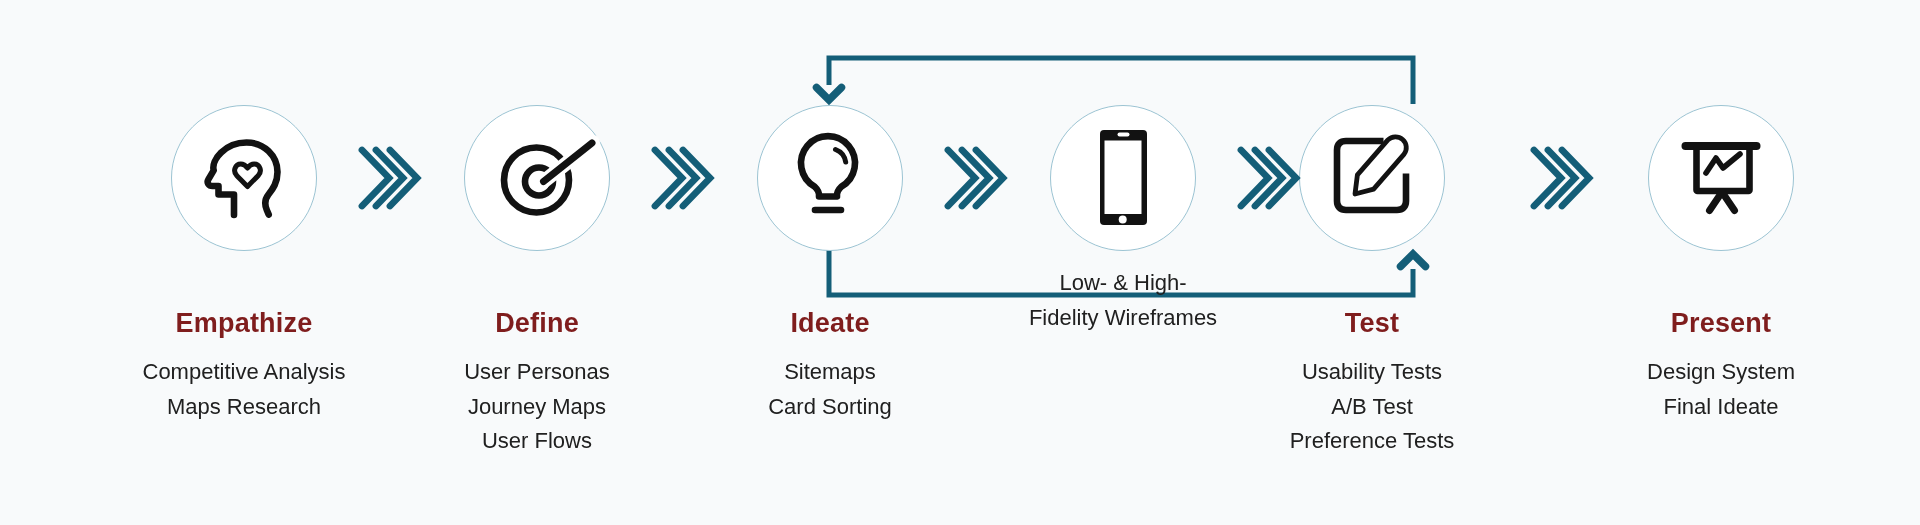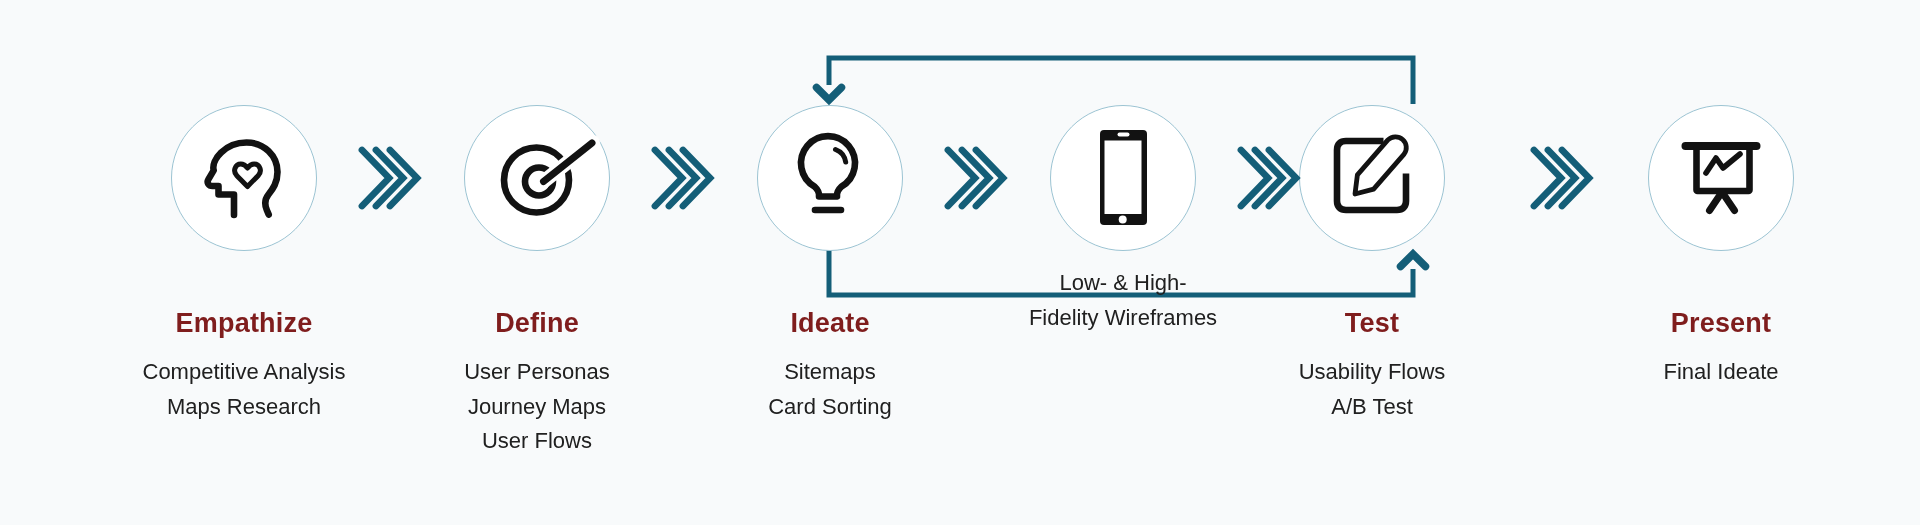--- a/index.html
+++ b/index.html
@@ -114,38 +114,40 @@
 
   <div class="stage" style="left:1232px">
     <div class="circle">
       <svg width="146" height="146" viewBox="0 0 146 146">
         <path d="M84.5 36 H47 c-5.8 0 -9 3.2 -9 9 v51 c0 5.8 3.2 9 9 9 h51 c5.8 0 9 -3.2 9 -9 V68.5" fill="none" stroke="#121212" stroke-width="6.6" stroke-linecap="butt" stroke-linejoin="round"></path>
         <path d="M88.9 34.9 L58.4 69.9 L56 89 L74.6 84.1 L105.1 49.1 A10.8 10.8 0 0 0 88.9 34.9 Z" fill="#ffffff" stroke="#121212" stroke-width="4.8" stroke-linejoin="round"></path>
       </svg>
     </div>
     <div class="stage-title">Test</div>
     <div class="stage-items">
-      <div class="stage-item">Usability Flows</div>
+      <div class="stage-item">Usability Tests</div>
       <div class="stage-item">A/B Test</div>
+      <div class="stage-item">Preference Tests</div>
     </div>
   </div>
 
   <div class="stage" style="left:1581px">
     <div class="circle">
       <svg width="146" height="146" viewBox="0 0 146 146">
         <g fill="none" stroke="#121212" stroke-linecap="round" stroke-linejoin="round">
           <path stroke-width="8" d="M37.5 41 H108.5"></path>
           <rect x="48.5" y="41.5" width="53" height="44.5" rx="1" stroke-width="6.6"></rect>
           <path stroke-width="5.6" d="M58 68 L68 53 L75 63 L92 49"></path>
           <path stroke-width="7" d="M74 87 L61.5 105.5 M74 87 L86.5 105.5"></path>
         </g>
       </svg>
     </div>
     <div class="stage-title">Present</div>
     <div class="stage-items">
+      <div class="stage-item">Design System</div>
       <div class="stage-item">Final Ideate</div>
     </div>
   </div>
 
   <svg class="connector" style="left:358px" width="64" height="64" viewBox="0 0 64 64">
     <g fill="none" stroke="#145e78" stroke-width="6.8" stroke-linecap="round" stroke-linejoin="miter">
       <path d="M4 4 L31 32 L4 60"></path>
         <path d="M18 4 L45 32 L18 60"></path>
         <path d="M32 4 L59 32 L32 60"></path>
     </g>

